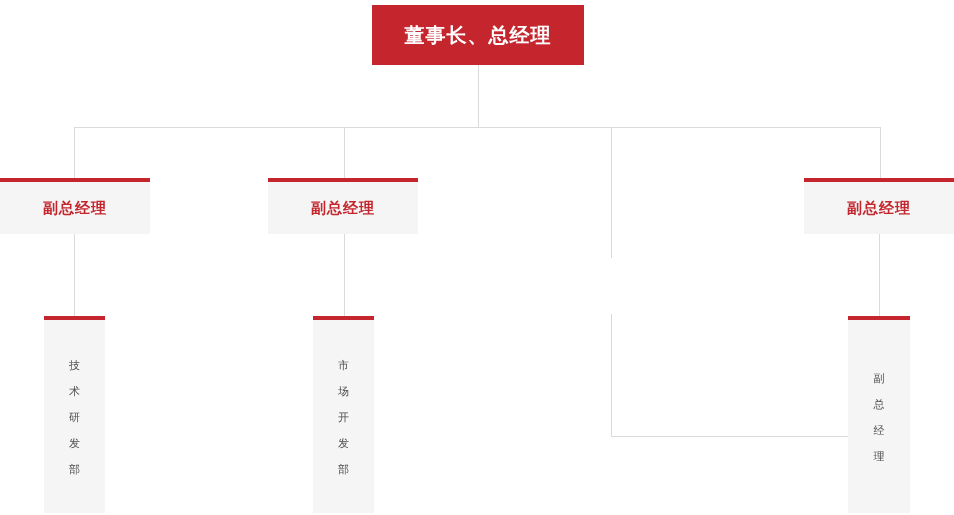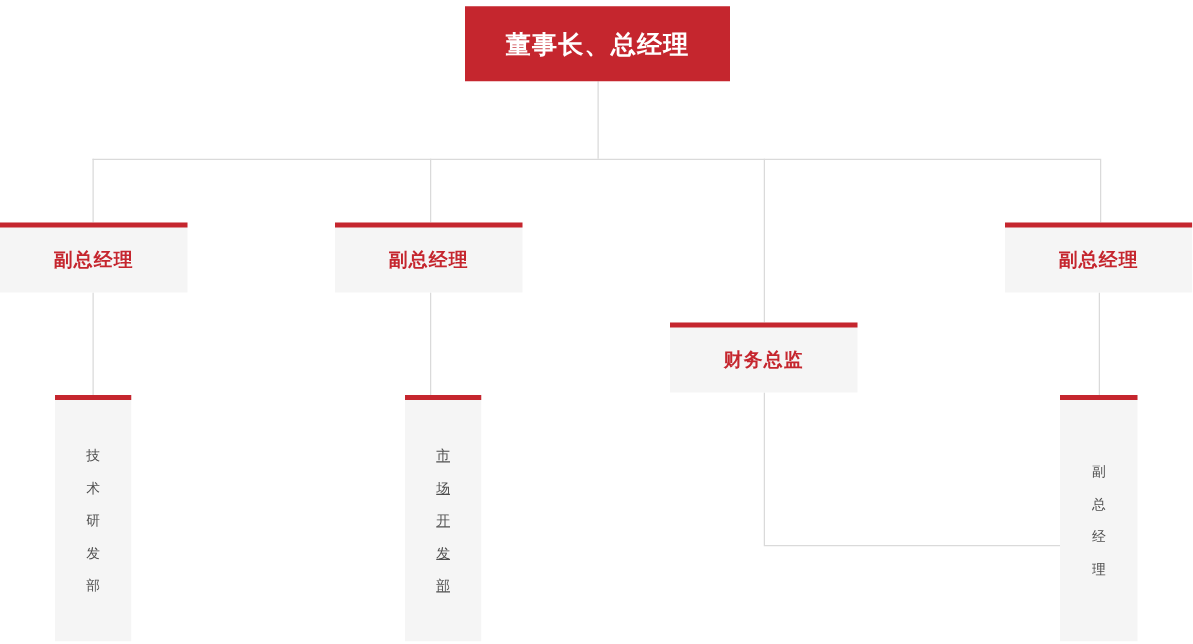--- a/index.html
+++ b/index.html
@@ -97,30 +97,27 @@
   <div class="node-root">
     <span>董事长、总经理</span>
   </div>
 
   <div class="node-mgr" style="left:0px;   top:178px;">
     <span>副总经理</span>
   </div>
   <div class="node-mgr" style="left:268px; top:178px;">
     <span>副总经理</span>
   </div>
-  <div class="node-mgr" style="left:536px; top:258px;">
-    <span>财务总监</span>
-  </div>
   <div class="node-mgr" style="left:804px; top:178px;">
     <span>副总经理</span>
   </div>
 
   <div class="node-dept" style="left:44px;  width:61px;">
     <div class="vtext">技术研发部</div>
   </div>
-  <div class="node-dept" style="left:324px; width:61px;text-decoration:underline;">
+  <div class="node-dept" style="left:313px; width:61px;">
     <div class="vtext">市场开发部</div>
   </div>
   <div class="node-dept" style="left:848px; width:62px;">
     <div class="vtext">副总经理</div>
   </div>
 
 </div>
 
 </body></html>

